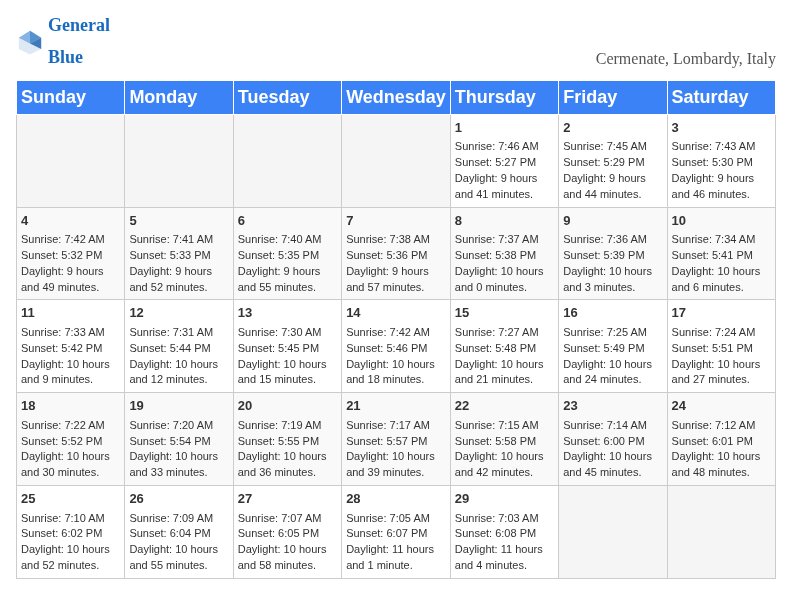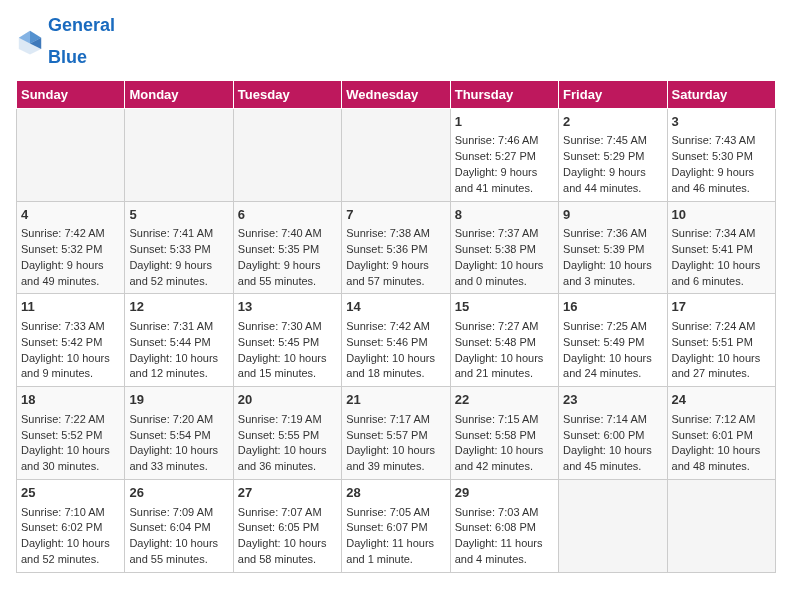--- a/index.html
+++ b/index.html
@@ -8,20 +8,21 @@
       background: #fff;
       width: 792px;
       min-height: 612px;
       padding: 16px;
     }
     .header-area {
       display: flex;
       justify-content: space-between;
       align-items: flex-end;
       margin-bottom: 12px;
+      font-family: Liberation Serif, serif;
     }
     .logo {
       display: flex;
       align-items: center;
       gap: 4px;
     }
     .logo-text {
       font-size: 18px;
       font-weight: bold;
       color: #333;
@@ -47,25 +48,25 @@
       font-size: 16px;
       color: #555;
       margin-top: 2px;
     }
     table {
       width: 100%;
       border-collapse: collapse;
       font-size: 11px;
     }
     thead tr th {
-      background-color: #be185d;
+      background-color: #3b82f6;
       color: #fff;
       padding: 6px 4px;
       text-align: left;
-      font-size: 13px;
+      font-size: 18px;
       font-weight: bold;
       border: 1px solid #fff;
     }
     tbody tr td {
       border: 1px solid #ccc;
       vertical-align: top;
       padding: 4px 4px;
       min-height: 80px;
       height: 80px;
       width: calc(100% / 7);
@@ -103,20 +104,21 @@
       <polygon points="20,4 36,14 20,22" fill="#1a6bbf" opacity="0.7"></polygon>
       <polygon points="20,22 36,14 36,30" fill="#2e6db4" opacity="0.9"></polygon>
       <polygon points="4,14 20,22 20,4" fill="#4a90d9" opacity="0.6"></polygon>
     </svg>
     <div class="logo-text">
       <div><span>General</span></div>
       <div style="color:#1a6bbf;margin-top:12px;">Blue</div>
     </div>
   </div>
   <div class="title-area">
+    <div class="location">Cermenate, Lombardy, Italy</div>
   </div>
 </div>
 
 <table>
   <thead>
     <tr>
     <th>Sunday</th>
         <th>Monday</th>
         <th>Tuesday</th>
         <th>Wednesday</th>

